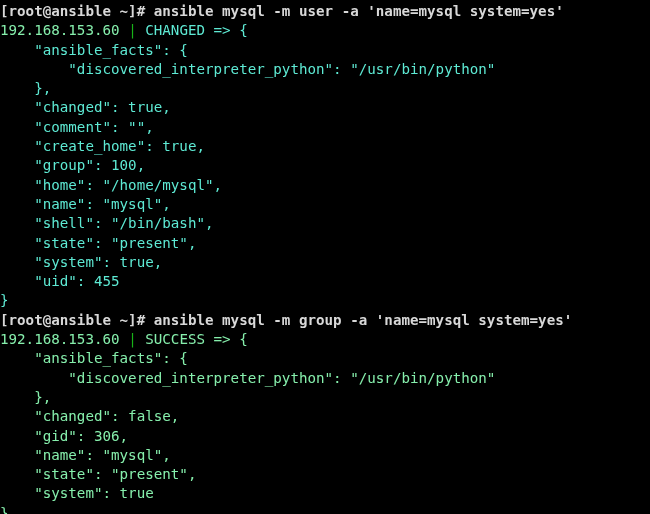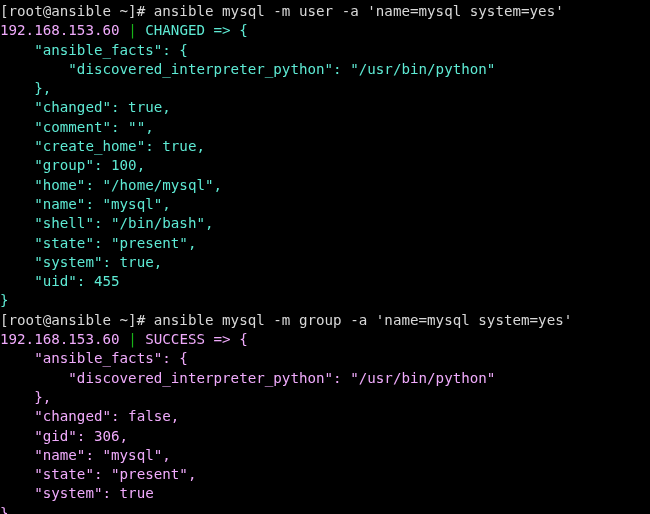--- a/index.html
+++ b/index.html
@@ -26,22 +26,22 @@
     left: 0px;
     top: 2px;
     width: 650px;
   }
   .line {
     height: 19.3px;
     white-space: pre;
     overflow: hidden;
   }
   
-  .c-prompt   { color: #d8d8d8; }
-  .c-green    { color: #f0abfc; }
+  .c-prompt   { color: #d8d8d8; font-weight: bold; }
+  .c-green    { color: #86efac; }
   .c-yellow   { color: #5eead4; }
   .c-sep      { color: #18b218; }
 </style>
 </head>
 <body>
 
 <div id="terminal">
   <div id="screen"><div class="line"><span class="c-prompt">[root@ansible ~]# </span><span class="c-prompt">ansible mysql -m user -a 'name=mysql system=yes'</span></div><div class="line"><span class="c-green">192.168.153.60</span><span class="c-sep"> | </span><span class="c-yellow">CHANGED</span><span class="c-yellow"> =&gt; {</span></div><div class="line"><span class="c-yellow">    "ansible_facts": {</span></div><div class="line"><span class="c-yellow">        "discovered_interpreter_python": "/usr/bin/python"</span></div><div class="line"><span class="c-yellow">    },</span></div><div class="line"><span class="c-yellow">    "changed": true,</span></div><div class="line"><span class="c-yellow">    "comment": "",</span></div><div class="line"><span class="c-yellow">    "create_home": true,</span></div><div class="line"><span class="c-yellow">    "group": 100,</span></div><div class="line"><span class="c-yellow">    "home": "/home/mysql",</span></div><div class="line"><span class="c-yellow">    "name": "mysql",</span></div><div class="line"><span class="c-yellow">    "shell": "/bin/bash",</span></div><div class="line"><span class="c-yellow">    "state": "present",</span></div><div class="line"><span class="c-yellow">    "system": true,</span></div><div class="line"><span class="c-yellow">    "uid": 455</span></div><div class="line"><span class="c-yellow">}</span></div><div class="line"><span class="c-prompt">[root@ansible ~]# </span><span class="c-prompt">ansible mysql -m group -a 'name=mysql system=yes'</span></div><div class="line"><span class="c-green">192.168.153.60</span><span class="c-sep"> | </span><span class="c-green">SUCCESS</span><span class="c-green"> =&gt; {</span></div><div class="line"><span class="c-green">    "ansible_facts": {</span></div><div class="line"><span class="c-green">        "discovered_interpreter_python": "/usr/bin/python"</span></div><div class="line"><span class="c-green">    },</span></div><div class="line"><span class="c-green">    "changed": false,</span></div><div class="line"><span class="c-green">    "gid": 306,</span></div><div class="line"><span class="c-green">    "name": "mysql",</span></div><div class="line"><span class="c-green">    "state": "present",</span></div><div class="line"><span class="c-green">    "system": true</span></div><div class="line"><span class="c-green">}</span></div></div>
 </div>
 

